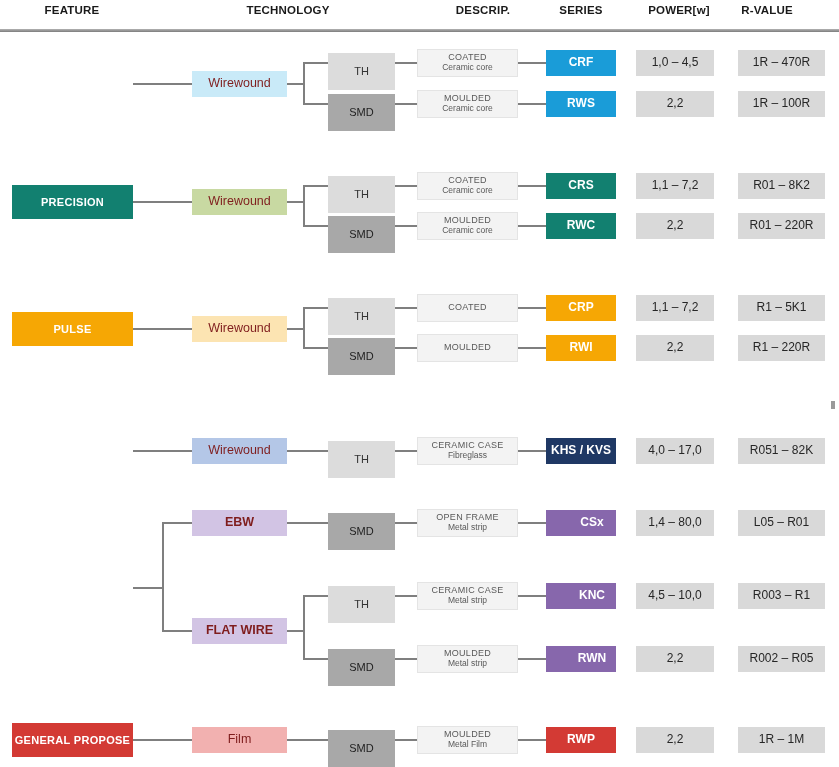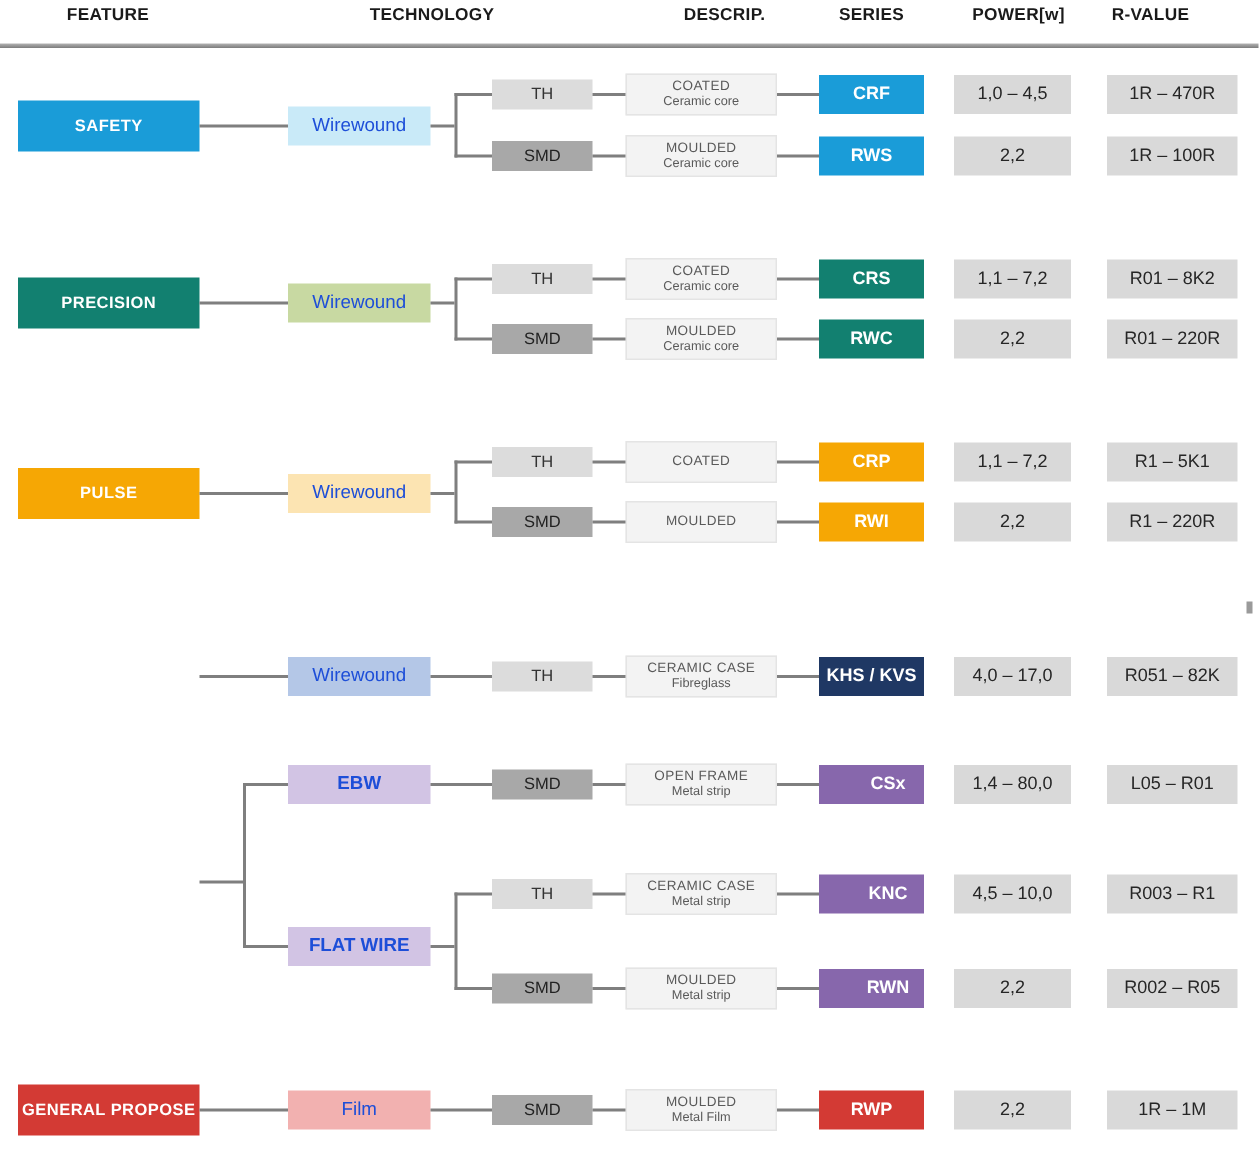--- a/index.html
+++ b/index.html
@@ -7,22 +7,22 @@
        font-family:"Liberation Sans","DejaVu Sans",sans-serif;}
   .stage{position:absolute;inset:0;width:839px;height:767px;}
   .hdr{position:absolute;top:4px;width:110px;text-align:center;font-weight:bold;
        font-size:11.5px;color:#1a1a1a;letter-spacing:.2px;}
   .divider{position:absolute;left:0;top:29px;width:839px;height:3px;
        background:linear-gradient(#b3b3b3,#7c7c7c);}
   .box{position:absolute;display:flex;align-items:center;justify-content:center;
        box-sizing:border-box;text-align:center;line-height:1.1;}
   .feature{left:12px;width:121px;height:34px;color:#fff;font-weight:bold;
        font-size:11px;letter-spacing:.3px;}
-  .tech{left:192px;width:95px;height:26px;font-size:12.5px;color:#1d4ed8;}
-  .mount{left:328px;width:67px;height:20px;font-size:11px;color:#333;}
+  .tech{left:192px;width:95px;height:26px;font-size:12.5px;color:#7f1d1d;}
+  .mount{left:328px;width:67px;height:37px;font-size:11px;color:#333;}
   .mount-th{background:#dcdcdc;}
   .mount-smd{background:#a8a8a8;color:#222;}
   .desc{left:417px;width:101px;height:28px;background:#f3f3f3;
        border:1px solid #e4e4e4;flex-direction:column;color:#595959;}
   .desc .l1{font-size:9px;letter-spacing:.3px;}
   .desc .l2{font-size:8.5px;}
   .desc .l2:empty{display:none;}
   .series{left:546px;width:70px;height:26px;color:#fff;font-weight:bold;font-size:12px;}
   .power{left:636px;width:78px;height:26px;background:#d9d9d9;font-size:12px;color:#262626;}
   .rvalue{left:738px;width:87px;height:26px;background:#d9d9d9;font-size:12px;color:#262626;}
@@ -43,21 +43,20 @@
 <div class="stage">
 
   <div class="hdr" style="left:17px">FEATURE</div>
   <div class="hdr" style="left:233px">TECHNOLOGY</div>
   <div class="hdr" style="left:428px">DESCRIP.</div>
   <div class="hdr" style="left:526px">SERIES</div>
   <div class="hdr" style="left:624px">POWER[w]</div>
   <div class="hdr" style="left:712px">R-VALUE</div>
   <div class="divider"></div>
 
-  <div class="box feature bg-safety" style="top:67px">SAFETY</div>
   <div class="box tech bg-safety-t" style="top:71px">Wirewound</div>
   <div class="box mount mount-th" style="top:53px">TH</div>
   <div class="box mount mount-smd" style="top:94px">SMD</div>
   <div class="box desc" style="top:49px">
     <span class="l1">COATED</span>
     <span class="l2">Ceramic core</span>
   </div>
   <div class="box desc" style="top:90px">
     <span class="l1">MOULDED</span>
     <span class="l2">Ceramic core</span>

